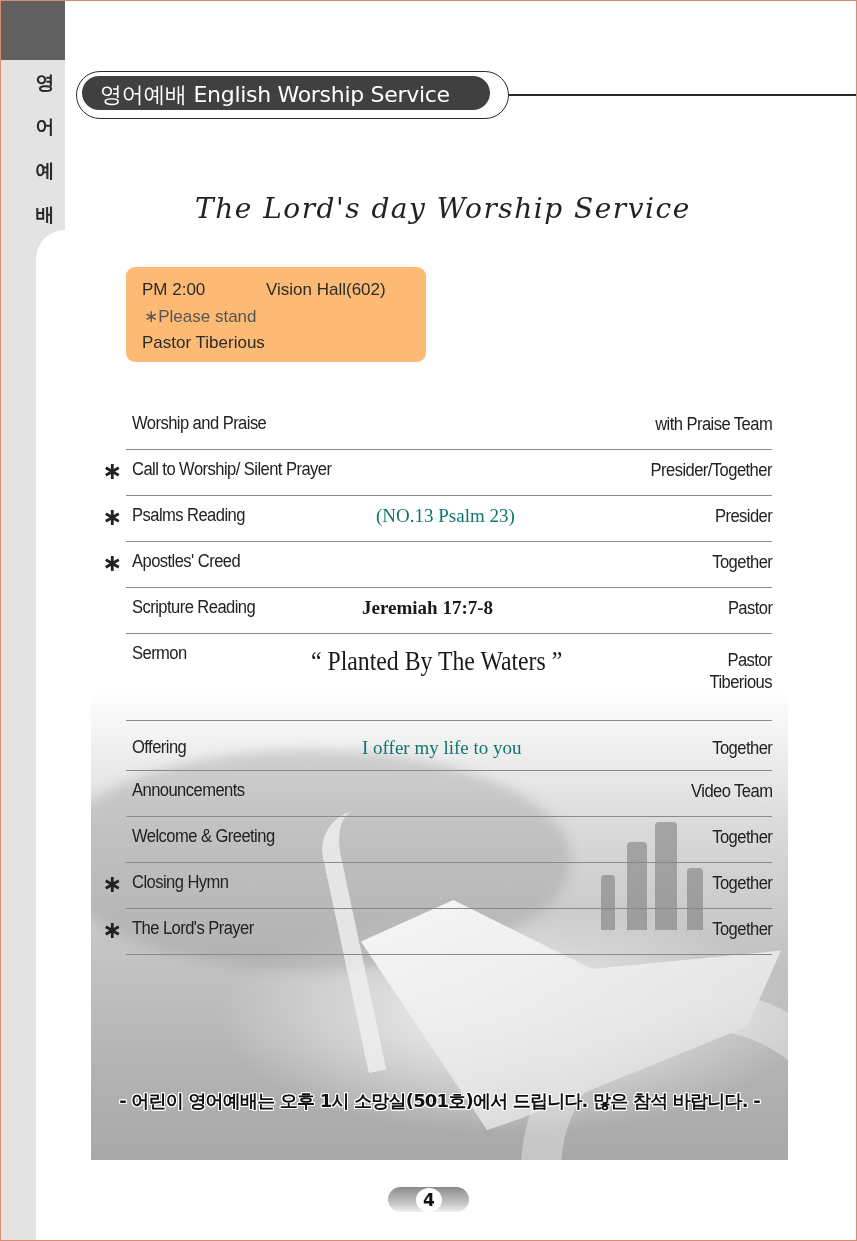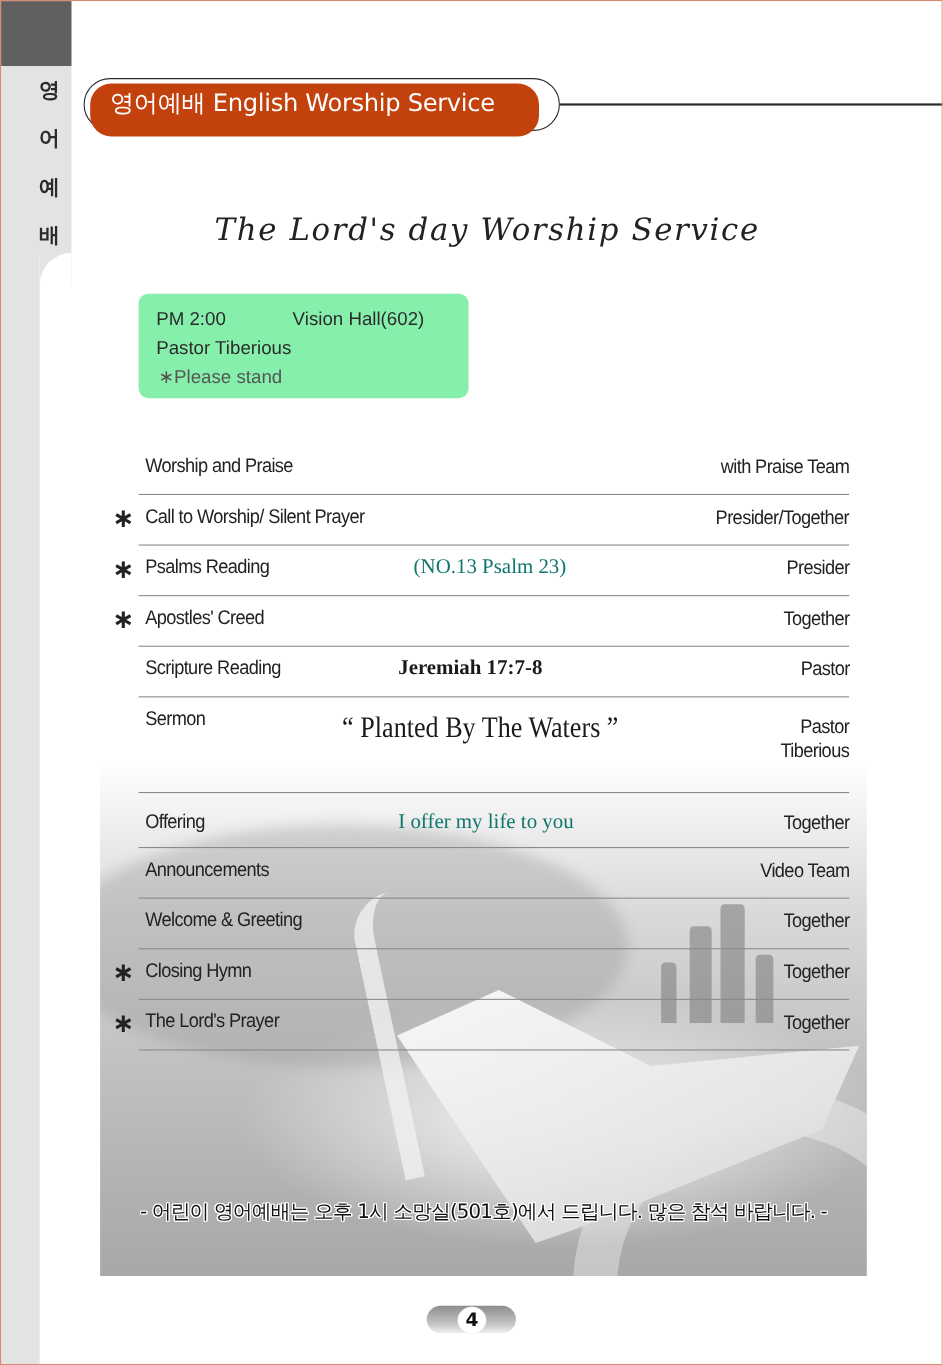--- a/index.html
+++ b/index.html
@@ -26,38 +26,38 @@
     font-family: "DejaVu Sans", sans-serif; font-weight: bold; font-size: 19px; color: #2a2a2a;
   }
   .side-label span { display: block; height: 44px; line-height: 36px; }
 
   
   .header-pill-outer {
     position: absolute; left: 76px; top: 71px; width: 433px; height: 48px;
     border: 1.5px solid #2a2a2a; border-radius: 24px; background: #fff;
   }
   .header-pill-inner {
-    position: absolute; left: 82px; top: 76px; width: 408px; height: 48px;
-    border-radius: 19px; background: #c2410c; color: #ffffff;
+    position: absolute; left: 82px; top: 76px; width: 408px; height: 34px;
+    border-radius: 19px; background: #404040; color: #ffffff;
     font-family: "DejaVu Sans", sans-serif; font-size: 22px; line-height: 38px;
     padding-left: 18px; white-space: nowrap; letter-spacing: -0.3px;
   }
   .header-rule { position: absolute; left: 509px; top: 94px; width: 348px; height: 1.5px; background: #2a2a2a; }
 
   
   .script-title {
     position: absolute; left: 195px; top: 178px; width: 520px;
     font-family: "DejaVu Serif", serif; font-style: italic; font-size: 28px; color: #222;
     letter-spacing: 1.5px; white-space: nowrap; margin-top: 14px;
   }
 
   
   .info-box {
     position: absolute; left: 126px; top: 267px; width: 300px; height: 95px;
-    background: #86efac; border-radius: 9px; padding: 10px 0 0 16px;
+    background: #fdba74; border-radius: 9px; padding: 10px 0 0 16px;
     font-size: 17px; color: #2b2b2b; line-height: 26.5px;
   }
   .info-row { white-space: nowrap; }
   .info-time { display: inline-block; width: 124px; }
   .info-note { color: #555; padding-left: 2px; }
 
   
   .bg-art {
     position: absolute; left: 91px; top: 690px; width: 697px; height: 470px; overflow: hidden;
     background:
@@ -109,21 +109,21 @@
   .row .mid.big { font-size: 27px; top: 0; color: #1a1a1a; transform: scaleX(0.88); transform-origin: left; }
   .row .leader {
     position: absolute; right: 0; top: 9px; font-size: 18px; color: #222; text-align: right;
     letter-spacing: -0.6px; white-space: nowrap; transform: scaleX(0.92); transform-origin: right;
     line-height: 22px;
   }
 
   
   .notice {
     position: absolute; left: 91px; top: 1089px; width: 697px; text-align: center; z-index: 6;
-    font-family: "DejaVu Sans", sans-serif; font-weight: normal; font-size: 18px; color: #111;
+    font-family: "DejaVu Sans", sans-serif; font-weight: bold; font-size: 18px; color: #111;
     letter-spacing: -0.8px; white-space: nowrap;
     text-shadow: 1px 0 #fff, -1px 0 #fff, 0 1px #fff, 0 -1px #fff, 1px 1px #fff, -1px -1px #fff, 1px -1px #fff, -1px 1px #fff;
   }
 
   
   .page-pill {
     position: absolute; left: 388px; top: 1187px; width: 81px; height: 25px; border-radius: 13px;
     background: linear-gradient(180deg, #8c8c8c 0%, #c9c9c9 70%, #f0f0f0 100%);
   }
   .page-num {
@@ -152,22 +152,22 @@
 <div class="header-pill-outer"></div>
 <div class="header-pill-inner">영어예배 English Worship Service</div>
 <div class="header-rule"></div>
 
 <div class="script-title">The Lord's day Worship Service</div>
 
 <div class="info-box">
   <div class="info-row">
     <span class="info-time">PM 2:00</span><span>Vision Hall(602)</span>
   </div>
+  <div class="info-row info-note">∗Please stand</div>
   <div class="info-row">Pastor Tiberious</div>
-  <div class="info-row info-note">∗Please stand</div>
 </div>
 
 <div class="bg-art">
   <div class="bg-hill"></div>
   <div class="bg-road"></div>
   <div class="bg-arc"></div>
   <div class="bg-book"></div>
   <div class="bg-figures">
     <i style="left:10px;width:14px;height:55px;"></i>
     <i style="left:36px;width:20px;height:88px;"></i>

